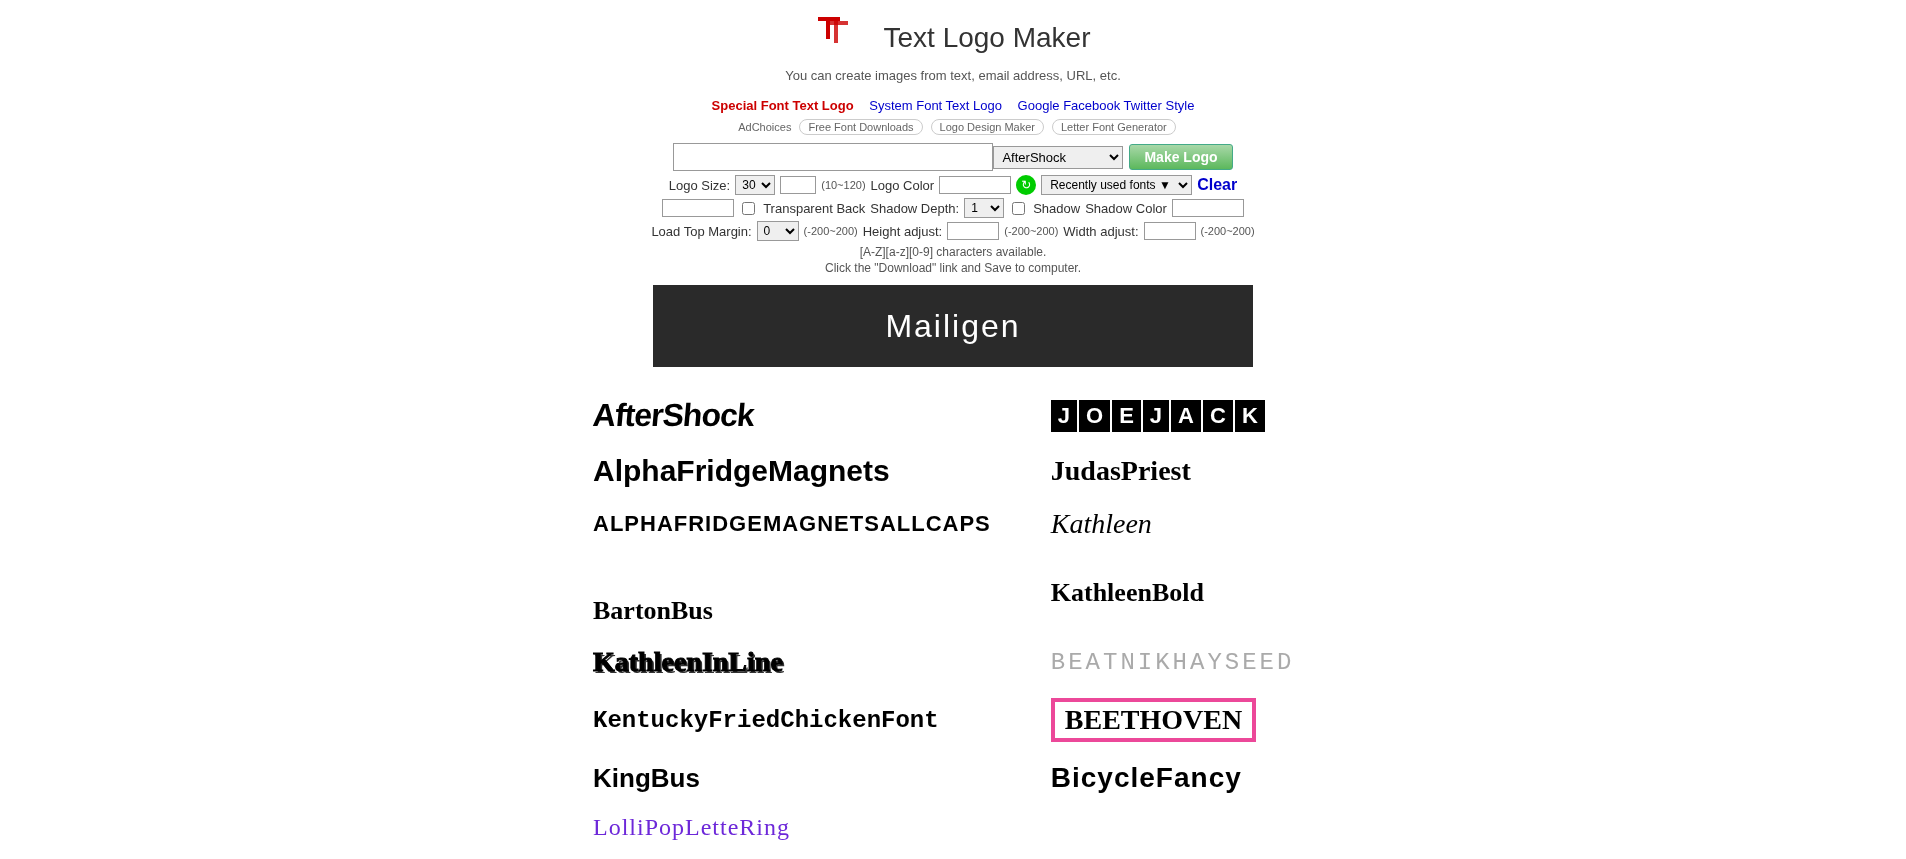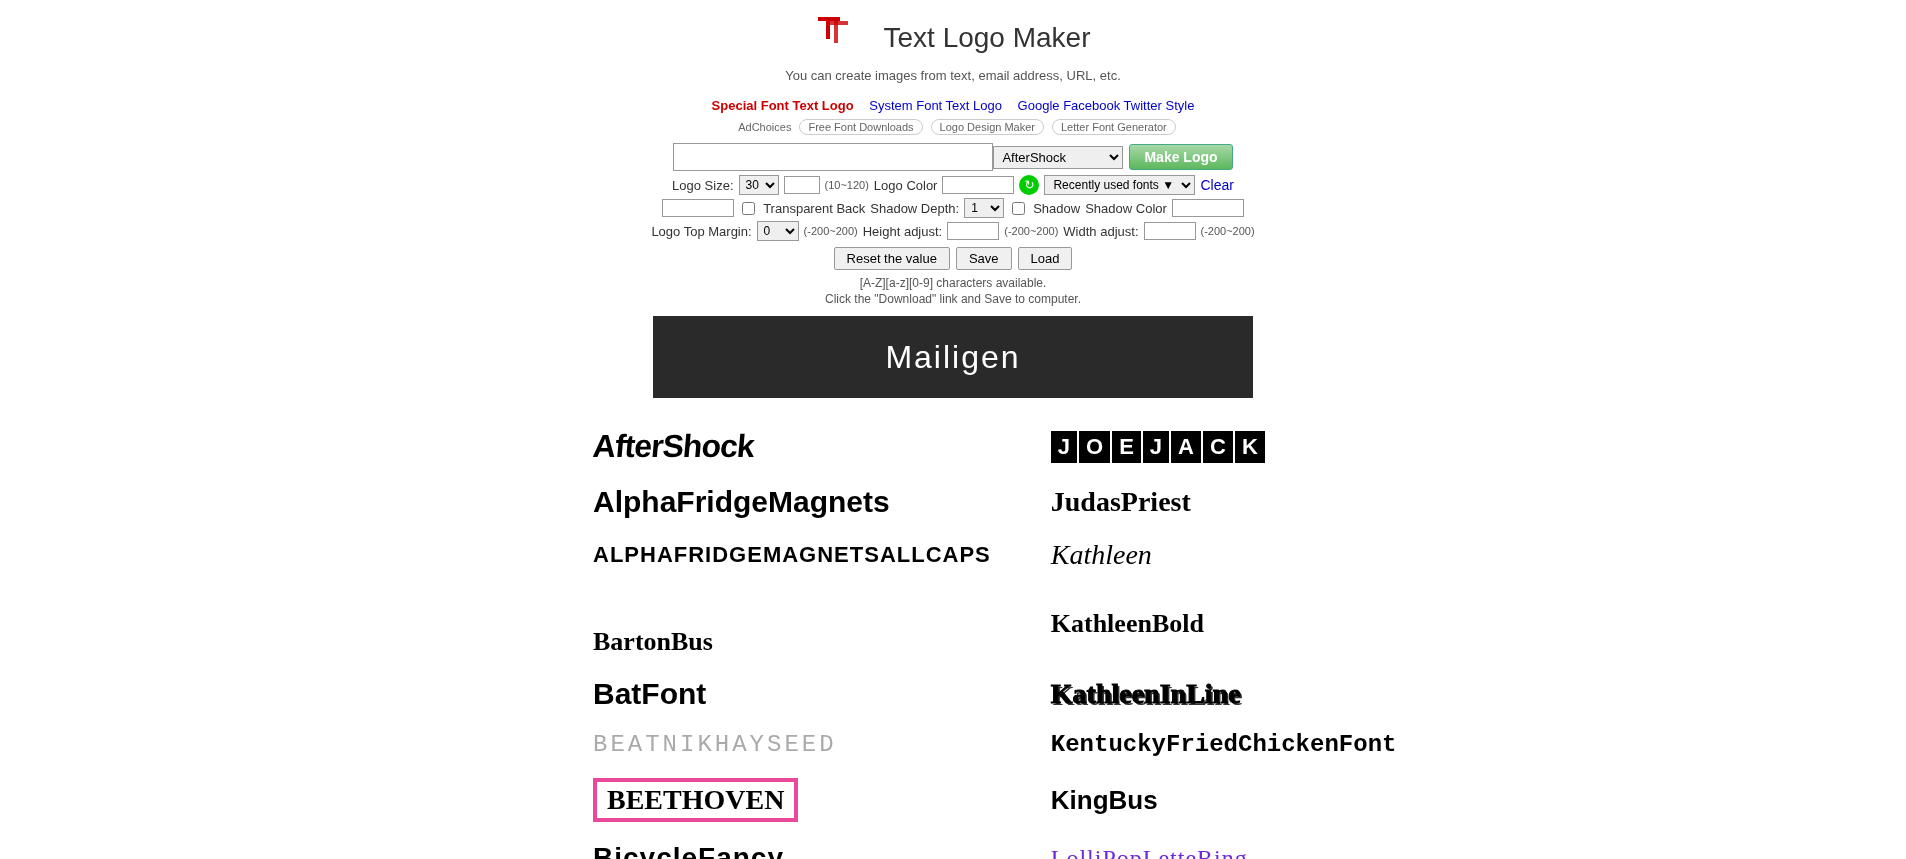--- a/index.html
+++ b/index.html
@@ -33,21 +33,21 @@
 
     
     .settings-area { text-align: center; margin: 4px 0; font-size: 13px; }
     .settings-row { display: flex; align-items: center; justify-content: center; gap: 5px; margin: 3px 0; flex-wrap: wrap; }
     .settings-label { color: #333; }
     .size-select { border: 1px solid #999; padding: 1px 2px; font-size: 12px; }
     .size-input { border: 1px solid #999; width: 36px; padding: 1px 3px; font-size: 12px; }
     .color-input { border: 1px solid #999; width: 72px; padding: 1px 3px; font-size: 12px; }
     .refresh-btn { background: #0c0; border: none; border-radius: 50%; width: 20px; height: 20px; cursor: pointer; color: white; font-size: 12px; display: inline-flex; align-items: center; justify-content: center; }
     .recently-used-select { border: 1px solid #999; padding: 1px 4px; font-size: 12px; }
-    .clear-link { color: #00c; cursor: pointer; font-size: 14px; text-decoration: none; }
+    .clear-link { color: #00c; cursor: pointer; font-size: 16px; text-decoration: none; font-weight: bold; }
     .checkbox-input { margin: 0 3px; }
     .depth-select { border: 1px solid #999; width: 40px; padding: 1px 2px; font-size: 12px; }
     .shadow-color-input { border: 1px solid #999; width: 72px; padding: 1px 3px; font-size: 12px; }
     .margin-select { border: 1px solid #999; width: 42px; padding: 1px 2px; font-size: 12px; }
     .adjust-input { border: 1px solid #999; width: 52px; padding: 1px 3px; font-size: 12px; }
     .range-hint { color: #555; font-size: 11px; }
 
     
     .action-buttons { display: flex; align-items: center; justify-content: center; gap: 6px; margin: 6px 0; }
     .action-btn { border: 1px solid #999; background: #f0f0f0; padding: 3px 12px; cursor: pointer; font-size: 13px; border-radius: 2px; }
@@ -149,39 +149,34 @@
       <select class="depth-select">
         <option>1</option>
       </select>
       <input type="checkbox" class="checkbox-input" style="">
       <span class="settings-label">Shadow</span>
       <span class="settings-label">Shadow Color</span>
       <input type="text" class="shadow-color-input" style="">
     </div>
 
     <div class="settings-row">
-      <span class="settings-label">Logo Top Margin:</span>
+      <span class="settings-label">Load Top Margin:</span>
       <select class="margin-select">
         <option>0</option>
       </select>
       <span class="range-hint">(-200~200)</span>
       <span class="settings-label">Height adjust:</span>
       <input type="text" class="adjust-input" style="">
       <span class="range-hint">(-200~200)</span>
       <span class="settings-label">Width adjust:</span>
       <input type="text" class="adjust-input" style="">
       <span class="range-hint">(-200~200)</span>
     </div>
   </div>
 
-  <div class="action-buttons">
-    <button class="action-btn">Reset the value</button>
-    <button class="action-btn">Save</button>
-    <button class="action-btn">Load</button>
-  </div>
 
   <div class="hint-text">[A-Z][a-z][0-9] characters available.</div>
   <div class="hint-text">Click the "Download" link and Save to computer.</div>
 </div>
 
 <div class="ad-banner">
   <span class="ad-banner-text">Mailigen</span>
 </div>
 
 <div class="font-grid">
@@ -216,23 +211,20 @@
   </div>
 
   <div class="font-item">
     <span class="font-barton" style="font-size:26px; font-family:serif;">BartonBus</span>
   </div>
   <div class="font-item">
     <span class="font-kathleenbold">KathleenBold</span>
   </div>
 
   <div class="font-item">
-    <span class="font-batfont">BatFont</span>
-  </div>
-  <div class="font-item">
     <span style="font-size:28px; font-weight:900; font-family:'Brush Script MT',cursive; color:#000; -webkit-text-stroke: 1px #000; text-shadow: 2px 2px 0 #333;">KathleenInLine</span>
   </div>
 
   <div class="font-item">
     <span class="font-beatnik">BEATNIKHAYSEED</span>
   </div>
   <div class="font-item">
     <span class="font-kentucky">KentuckyFriedChickenFont</span>
   </div>
 

